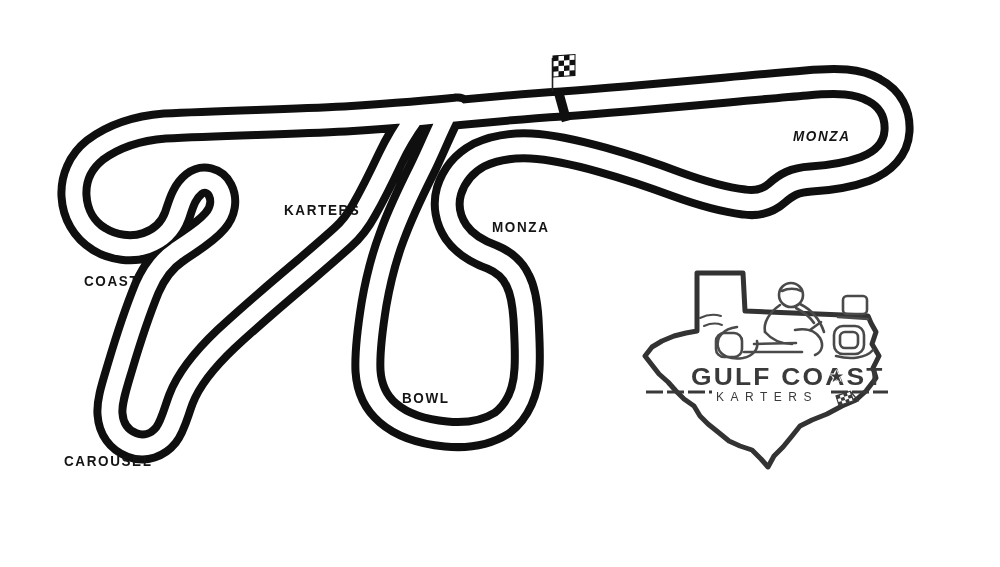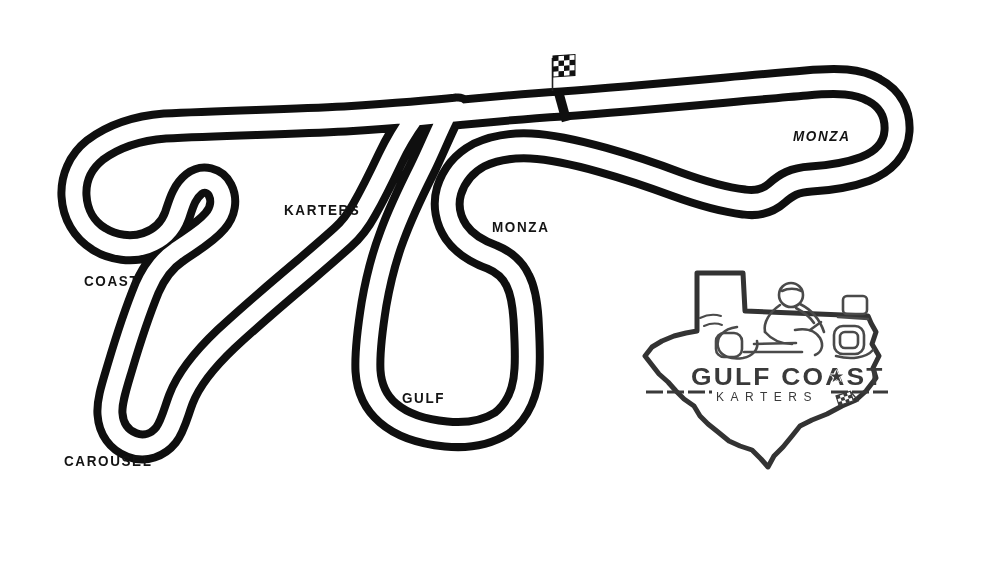--- a/index.html
+++ b/index.html
@@ -221,21 +221,21 @@
   </svg>
 
   <div class="corner-label" style="left:793px;top:129px;font-style:italic;">MONZA</div>
 
   <div class="corner-label" style="left:284px;top:203px;">KARTERS</div>
 
   <div class="corner-label" style="left:492px;top:220px;">MONZA</div>
 
   <div class="corner-label" style="left:84px;top:274px;">COAST</div>
 
-  <div class="corner-label" style="left:402px;top:391px;">GULF</div>
+  <div class="corner-label" style="left:402px;top:391px;">BOWL</div>
 
   <div class="corner-label" style="left:64px;top:454px;">CAROUSEL</div>
 
   <div class="logo-title">GULF COAST</div>
 
   <span class="logo-star">★</span>
 
   <div class="logo-subtitle">KARTERS</div>
 
 </div>

